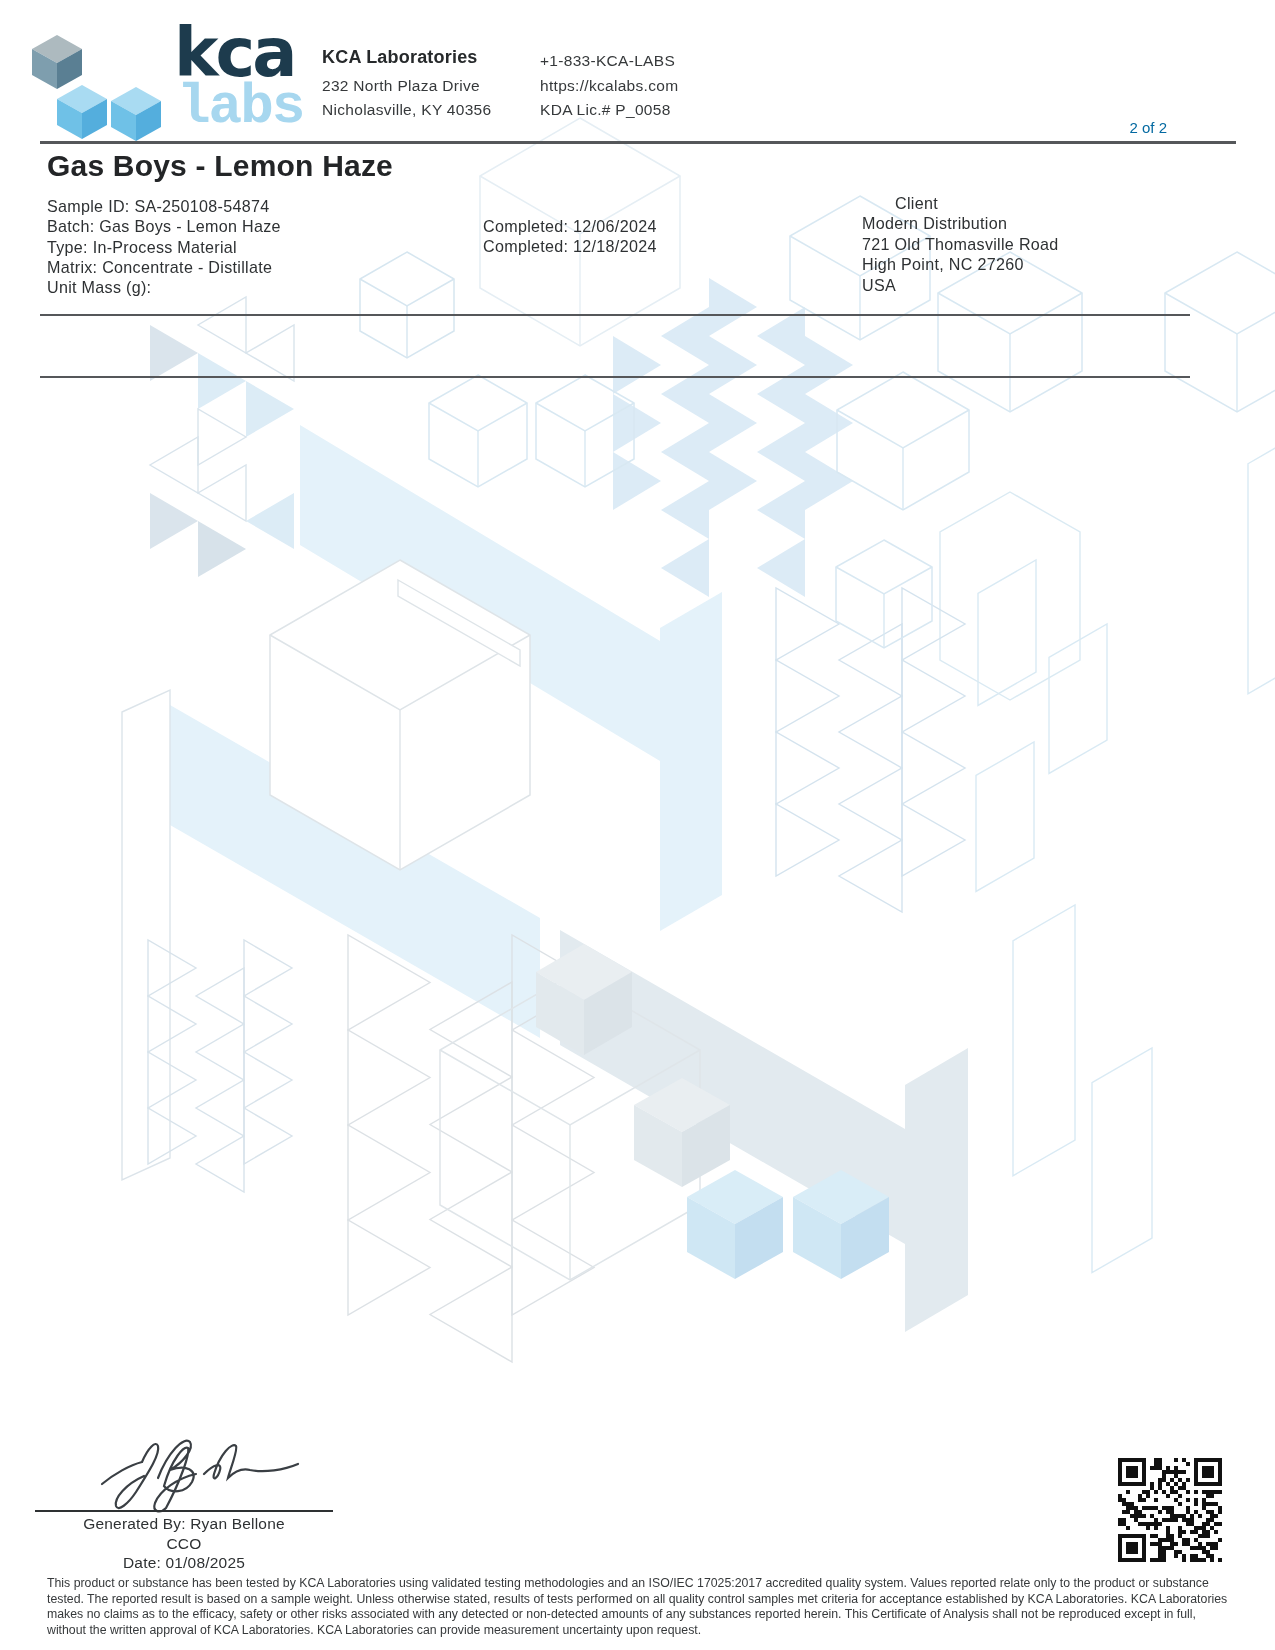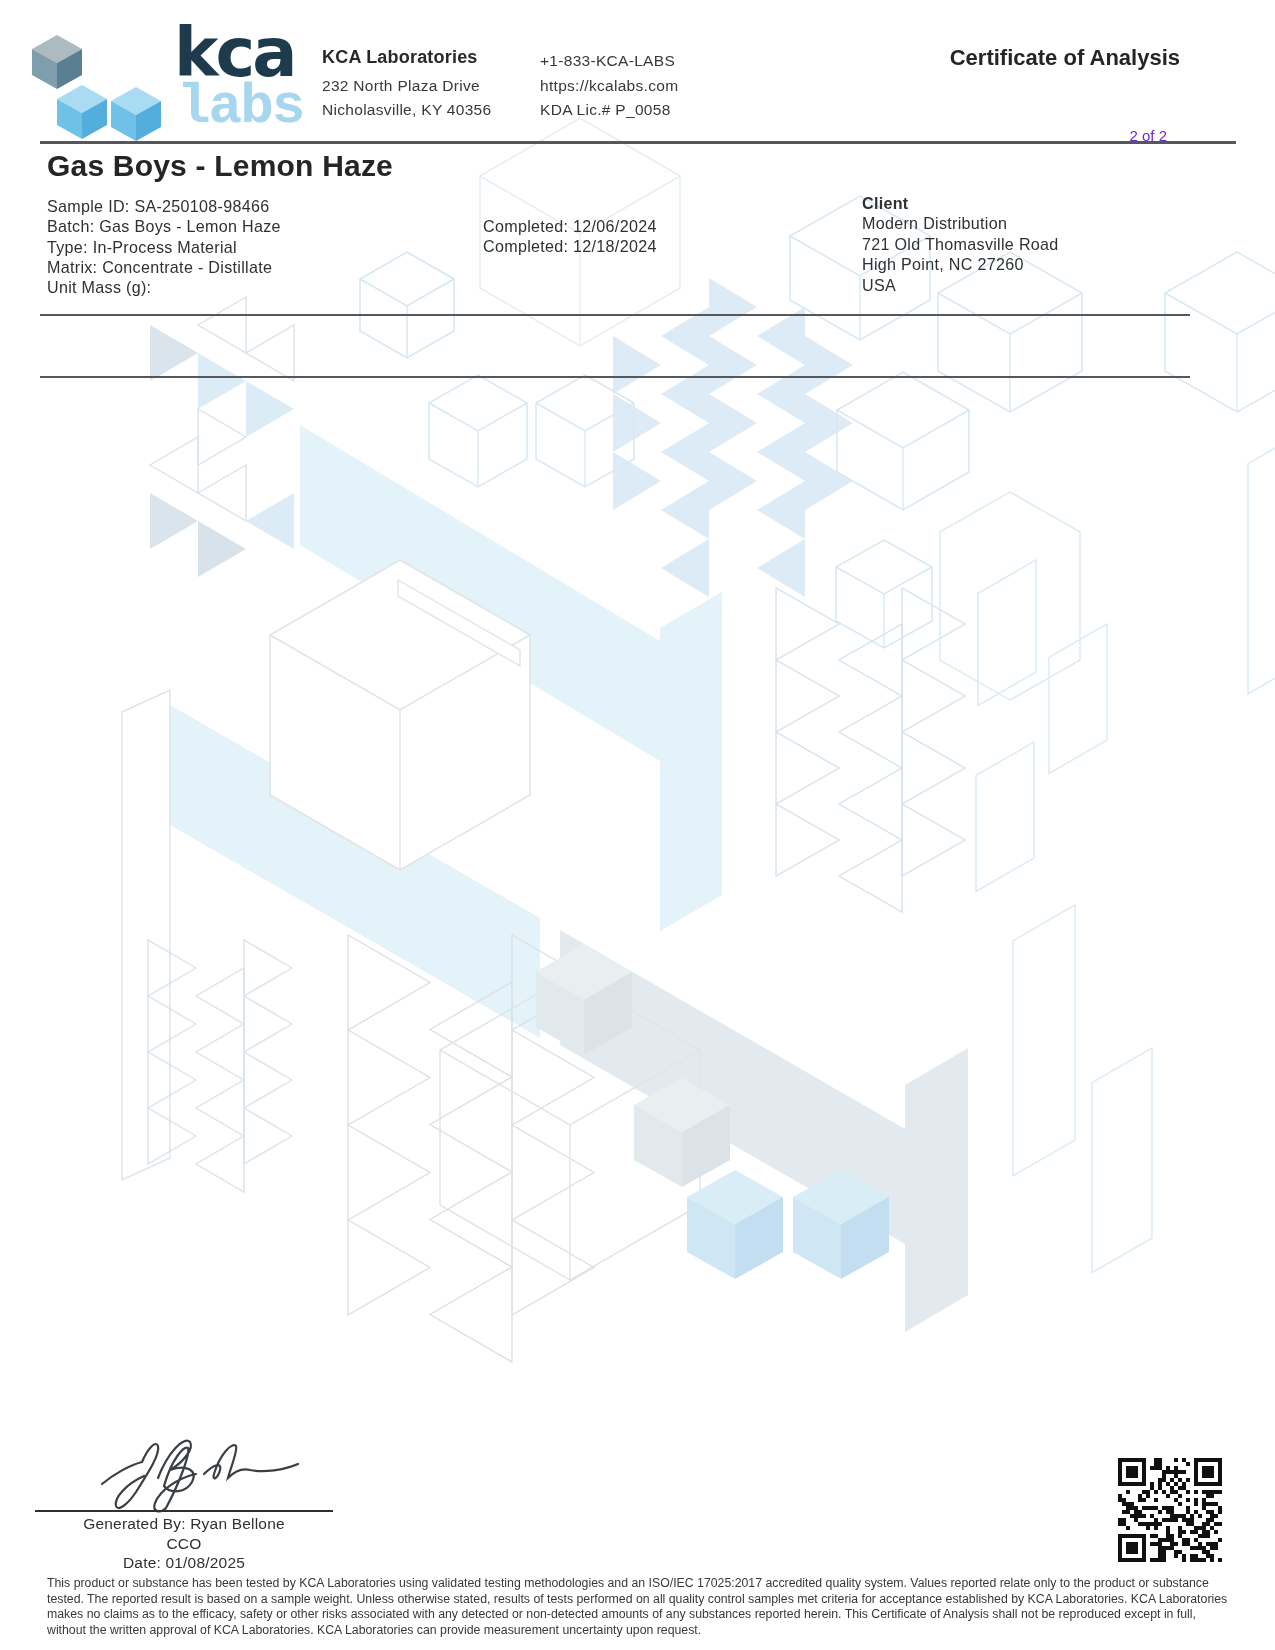--- a/index.html
+++ b/index.html
@@ -15,30 +15,30 @@
              font-size:56px;line-height:1;letter-spacing:-2px;color:#a7d7ef;}
   
   .lab-name{left:322px;top:47px;font-size:18px;font-weight:bold;color:#26292b;letter-spacing:.2px;}
   .hline{font-size:15.5px;color:#36393b;letter-spacing:.3px;}
   .addr1{left:322px;top:77px;}
   .addr2{left:322px;top:101px;}
   .phone{left:540px;top:52px;}
   .site{left:540px;top:77px;text-align:right;}
   .lic{left:540px;top:101px;}
   .cert-title{left:760px;top:45px;width:420px;text-align:right;font-size:22px;font-weight:bold;color:#232527;}
-  .page-num{left:760px;top:127px;width:407px;text-align:right;font-size:15px;color:#6d28d9;}
+  .page-num{left:760px;top:119px;width:407px;text-align:right;font-size:15px;color:#0369a1;}
   .divider1{left:40px;top:141px;width:1196px;height:3px;background:#55575a;}
   .rule2{left:40px;top:314px;width:1150px;height:2px;background:#55575a;}
   .rule3{left:40px;top:376px;width:1150px;height:2px;background:#55575a;}
   
   .doc-title{left:47px;top:149px;font-size:30px;font-weight:bold;color:#232527;letter-spacing:.2px;}
   .info-col{left:47px;top:196px;font-size:16.1px;line-height:20.3px;letter-spacing:.3px;}
   .dates-col{left:483px;top:216px;font-size:16.1px;line-height:20.3px;letter-spacing:.3px;}
   .client-col{left:862px;top:193px;font-size:16.1px;line-height:20.4px;letter-spacing:.3px;}
-  .client-head{font-weight:bold;}
+  .client-head{font-weight:normal;margin-left:33px;}
   
   .sig-svg{left:92px;top:1418px;}
   .sig-line{left:35px;top:1510px;width:298px;height:2px;background:#2e3133;}
   .gen1{left:35px;top:1515px;width:298px;text-align:center;font-size:15.5px;letter-spacing:.2px;}
   .gen2{left:35px;top:1535px;width:298px;text-align:center;font-size:15.5px;letter-spacing:.2px;}
   .gen3{left:35px;top:1554px;width:298px;text-align:center;font-size:15.5px;letter-spacing:.2px;}
   .disclaimer{left:47px;top:1576px;width:1186px;font-size:12.3px;line-height:15.7px;color:#36393b;}
   .qr{left:1118px;top:1458px;}
 </style>
 </head>
@@ -188,28 +188,27 @@
     </svg>
   <div class="abs logo-kca">kca</div>
   <div class="abs logo-labs">labs</div>
 
   <div class="abs lab-name">KCA Laboratories</div>
   <div class="abs hline addr1">232 North Plaza Drive</div>
   <div class="abs hline addr2">Nicholasville, KY 40356</div>
   <div class="abs hline phone">+1-833-KCA-LABS</div>
   <div class="abs hline site">https://kcalabs.com</div>
   <div class="abs hline lic">KDA Lic.# P_0058</div>
-  <div class="abs cert-title">Certificate of Analysis</div>
   <div class="abs page-num">2 of 2</div>
   <div class="abs divider1"></div>
 
   <div class="abs doc-title">Gas Boys - Lemon Haze</div>
 
   <div class="abs info-col">
-    <div><span>Sample ID:</span> <span>SA-250108-98466</span></div>
+    <div><span>Sample ID:</span> <span>SA-250108-54874</span></div>
     <div><span>Batch:</span> <span>Gas Boys - Lemon Haze</span></div>
     <div><span>Type:</span> <span>In-Process Material</span></div>
     <div><span>Matrix:</span> <span>Concentrate - Distillate</span></div>
     <div><span>Unit Mass (g):</span> <span></span></div>
   </div>
 
   <div class="abs dates-col">
     <div><span>Completed:</span> <span>12/06/2024</span></div>
     <div><span>Completed:</span> <span>12/18/2024</span></div>
   </div>

